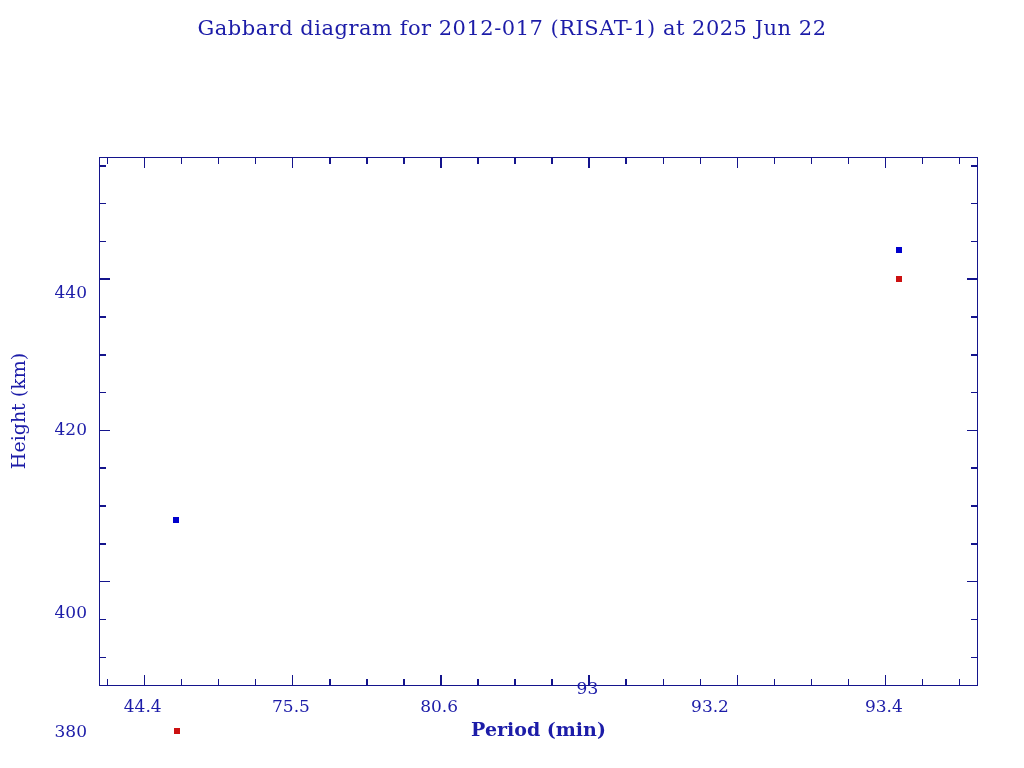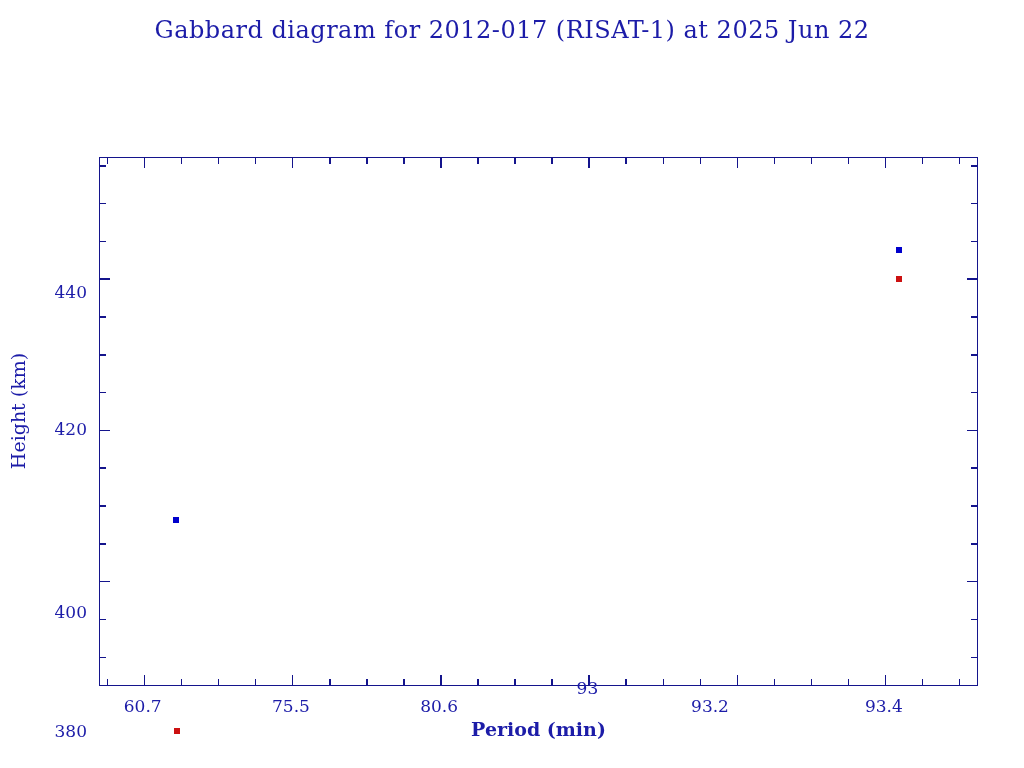--- a/index.html
+++ b/index.html
@@ -23,21 +23,21 @@
     height: 768px;
   }
 
   .chart-title {
     position: absolute;
     left: 0;
     top: 16px;
     width: 1024px;
     text-align: center;
     font-family: "DejaVu Serif", serif;
-    font-size: 24px;
+    font-size: 21px;
     letter-spacing: 0.5px;
     color: #1c1ca8;
     white-space: nowrap;
   }
 
   
   .plot-frame {
     position: absolute;
     left: 99px;
     top: 157px;
@@ -230,21 +230,21 @@
         <div class="tick tick-y minor" style="top: 7.03216px;"></div>
         <div class="tick tick-y-right minor" style="top: 7.03216px;"></div>
         <div class="marker apogee" title="apogee: 92.443 min, 408 km" style="left: 75.597px; top: 362.421px; background: rgb(0, 0, 204);"></div>
         <div class="marker apogee" title="apogee: 93.419 min, 443.7 km" style="left: 798.956px; top: 92.4767px; background: rgb(0, 0, 204);"></div>
         <div class="marker perigee" title="perigee: 92.445 min, 380.1 km" style="left: 77.0793px; top: 573.386px; background: rgb(204, 17, 17);"></div>
         <div class="marker perigee" title="perigee: 93.419 min, 439.9 km" style="left: 798.956px; top: 121.21px; background: rgb(204, 17, 17);"></div>
       </div>
   </div>
 
   <div id="tick-labels-x">
-      <div class="tick-label-x" style="left: 142.728px; top: 696px;">60.7</div>
+      <div class="tick-label-x" style="left: 142.728px; top: 696px;">44.4</div>
       <div class="tick-label-x" style="left: 290.957px; top: 696px;">75.5</div>
       <div class="tick-label-x" style="left: 439.186px; top: 696px;">80.6</div>
       <div class="tick-label-x" style="left: 587.416px; top: 678px;">93</div>
       <div class="tick-label-x" style="left: 710px; top: 696px;">93.2</div>
       <div class="tick-label-x" style="left: 883.874px; top: 696px;">93.4</div>
     </div>
   <div id="tick-labels-y">
       <div class="tick-label-y" style="left: 37px; width: 50px; top: 731.142px;">380</div>
       <div class="tick-label-y" style="left: 37px; width: 50px; top: 612px;">400</div>
       <div class="tick-label-y" style="left: 37px; width: 50px; top: 428.683px;">420</div>

